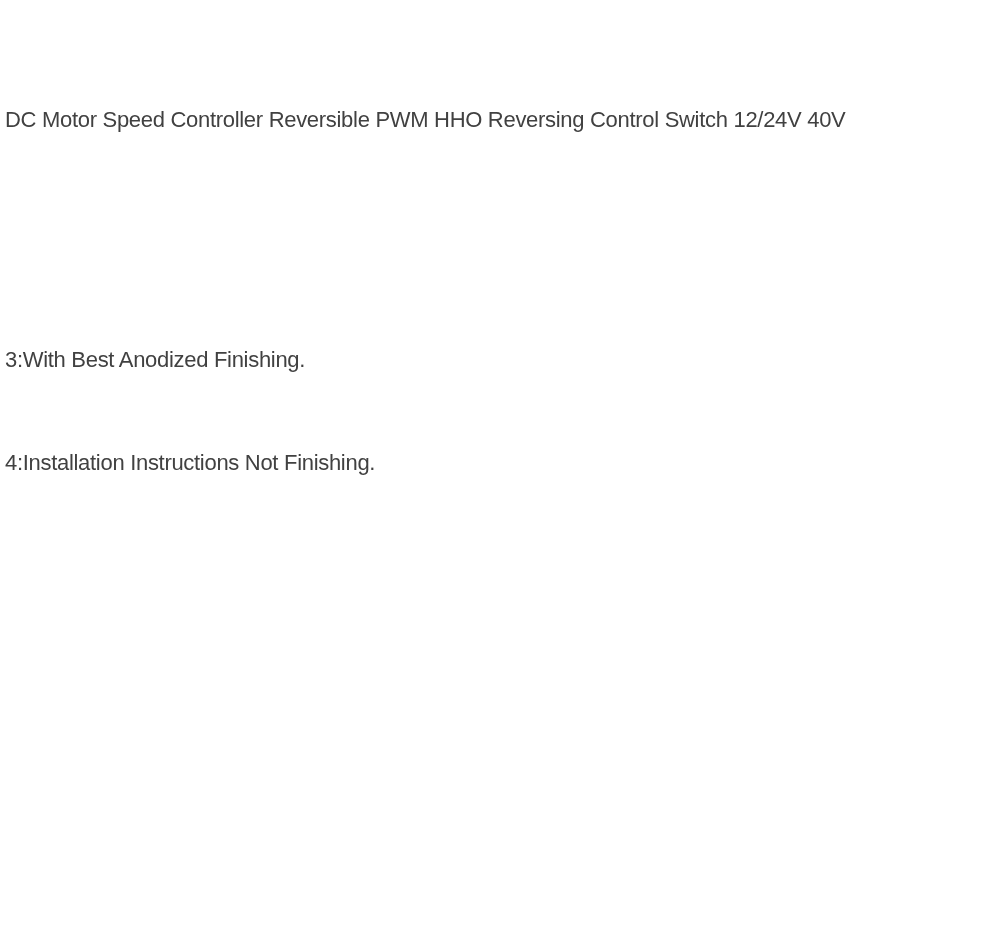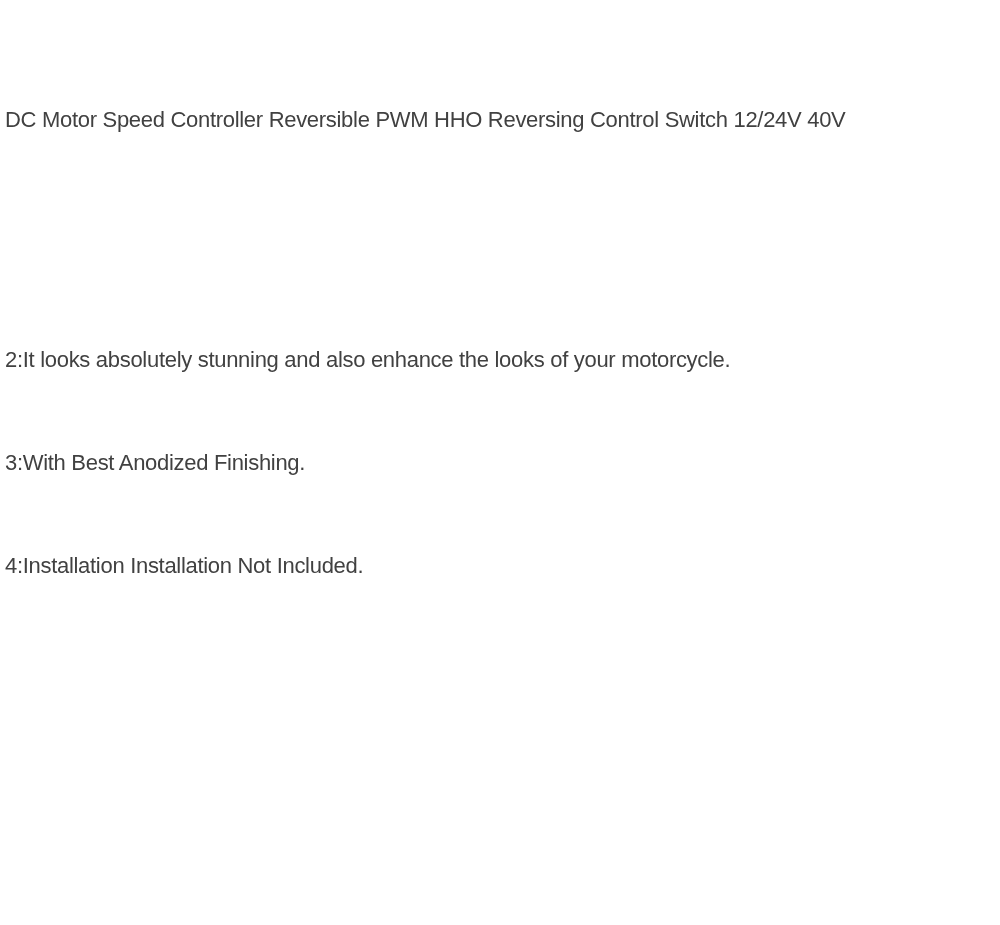--- a/index.html
+++ b/index.html
@@ -36,23 +36,22 @@
   }
 </style>
 </head>
 <body>
 
 <main class="doc">
 
   <div class="line title">DC Motor Speed Controller Reversible PWM HHO Reversing Control Switch 12/24V 40V</div>
 
   <section class="section">
-    <div class="line">2:It looks absolutely stunning and also enhance the looks of your motorcycle.</div>
     <div class="line">3:With Best Anodized Finishing.</div>
-    <div class="line">4:Installation Installation Not Included.</div>
+    <div class="line">4:Installation Instructions Not Finishing.</div>
     
   </section>
 
   
 
   
 
   
 
 </main>

